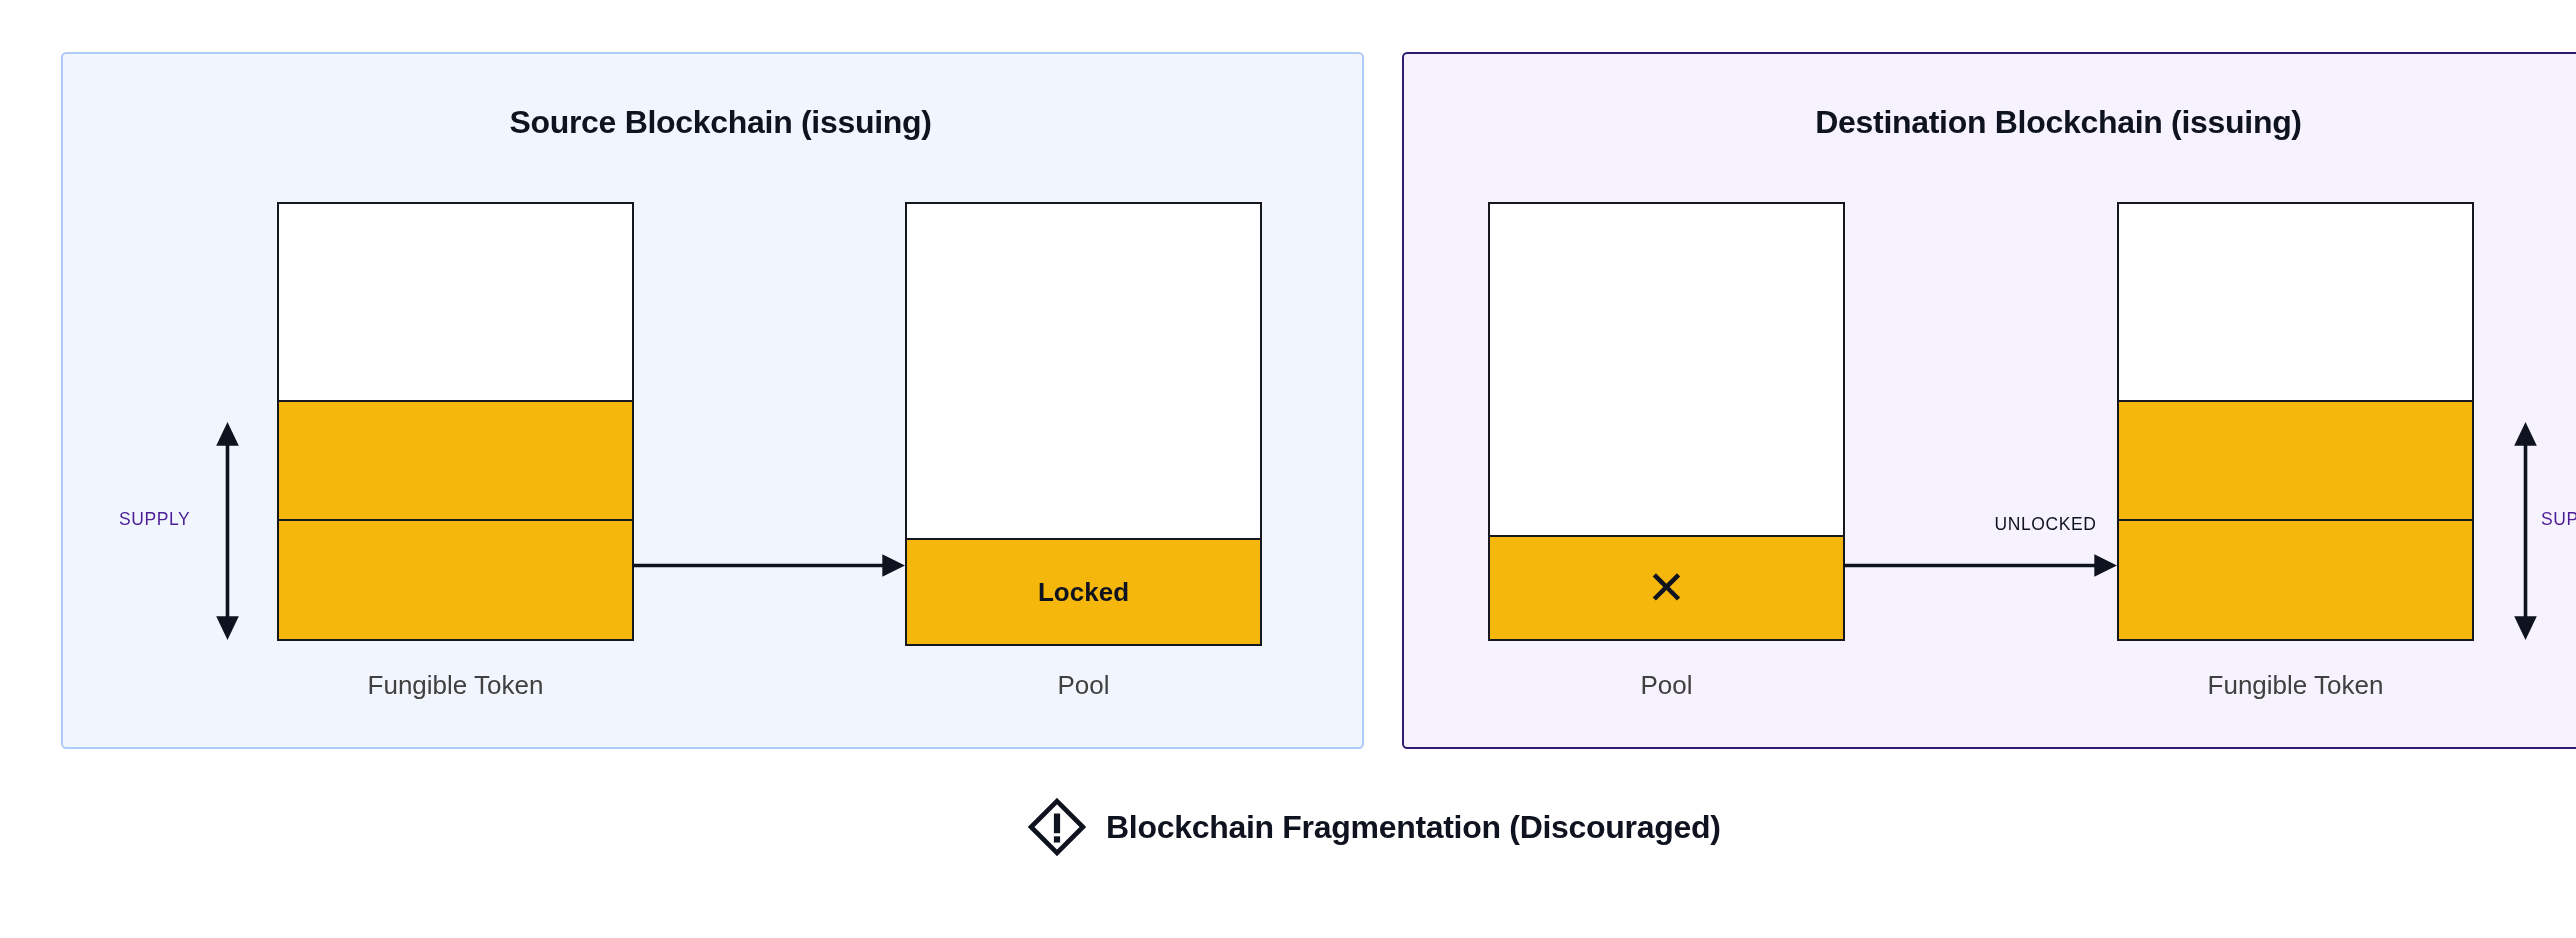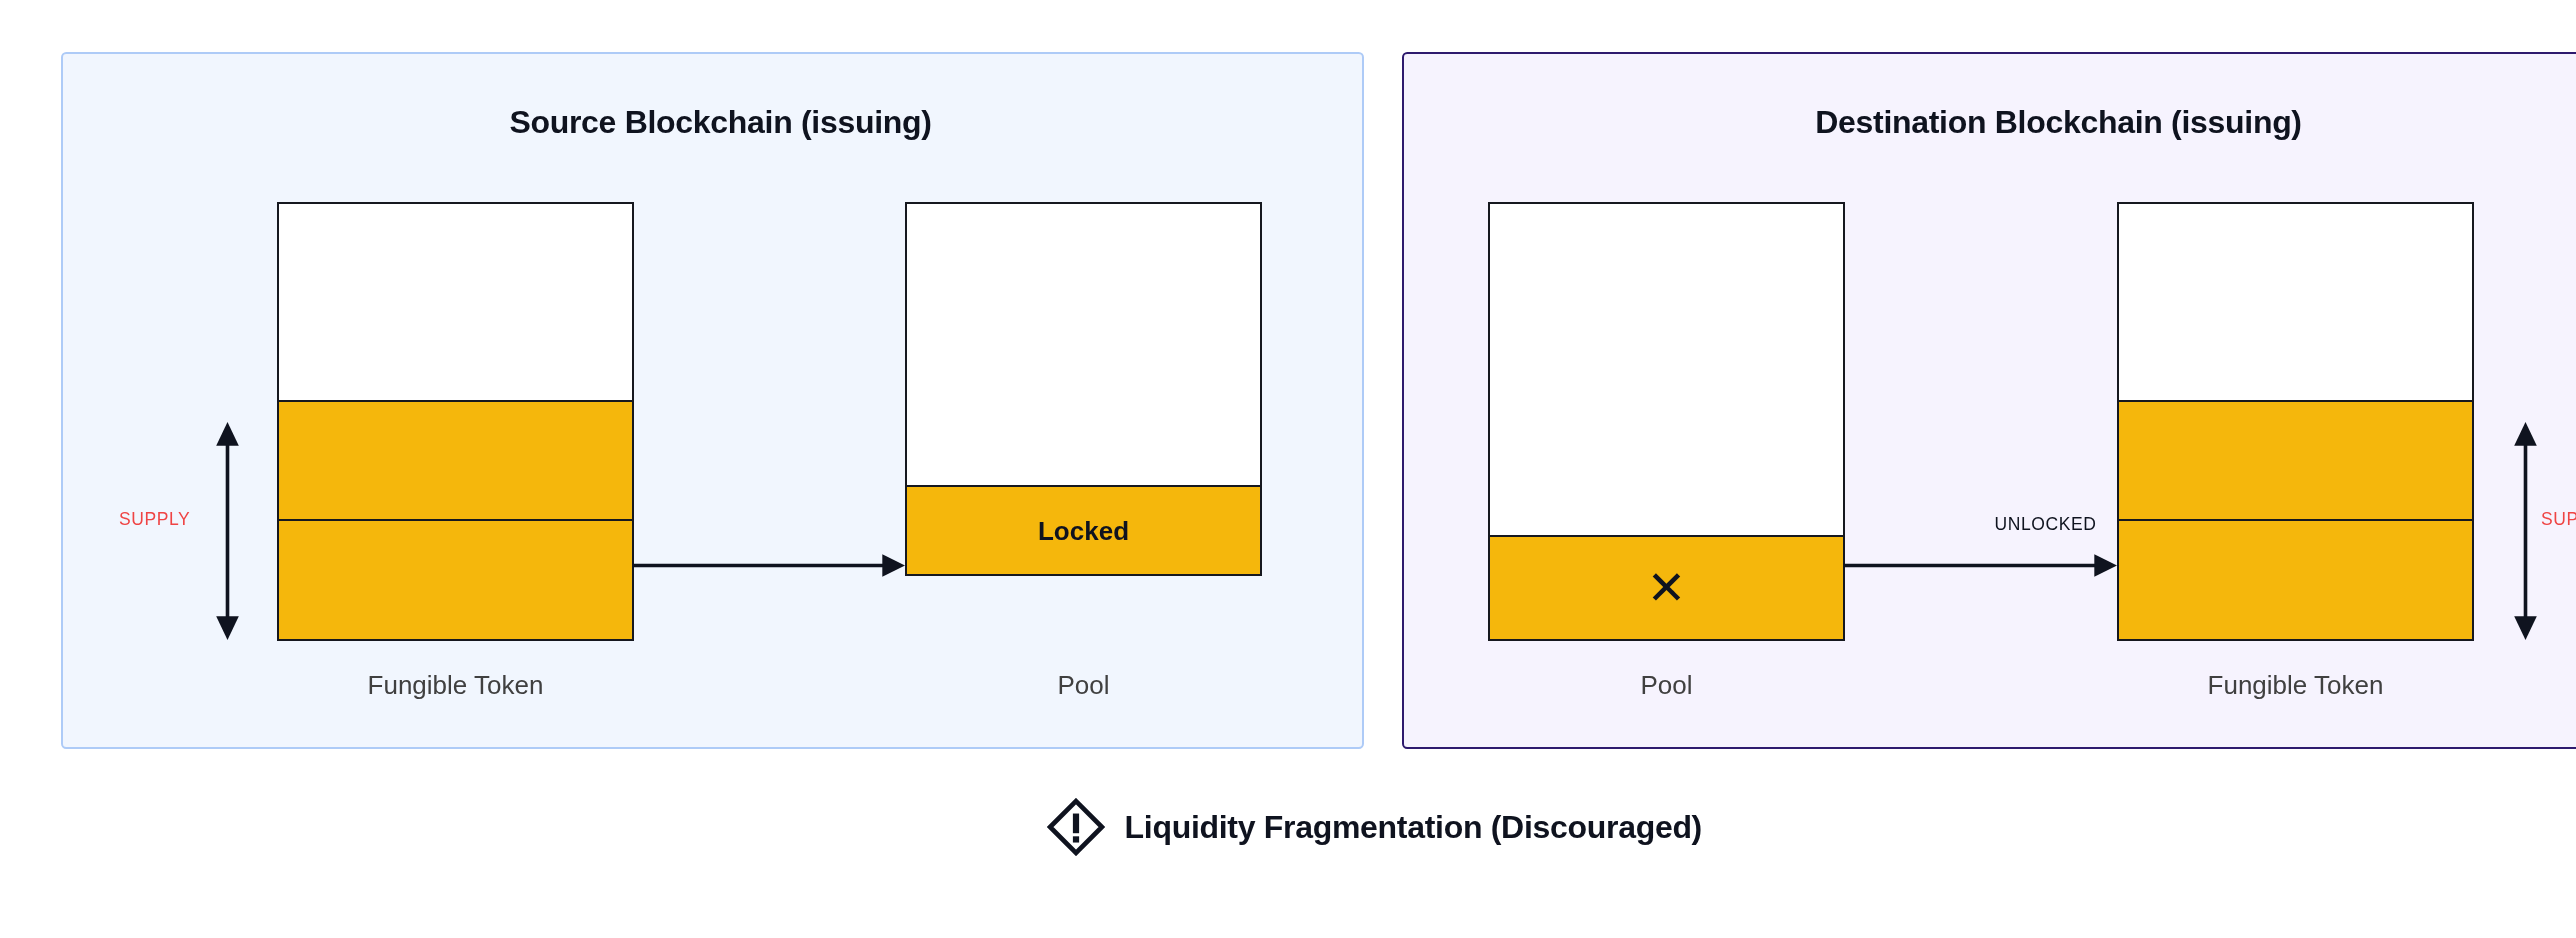--- a/index.html
+++ b/index.html
@@ -27,36 +27,36 @@
   .seg{box-sizing:border-box;width:100%;position:relative;}
   .seg-empty{background:#ffffff;}
   .seg-fill{background:#f5b70c;border-top:2.6px solid #16181f;}
   .seg-label{position:absolute;left:0;right:0;top:50%;transform:translateY(-50%);
     text-align:center;font-size:26px;font-weight:600;color:#0f131f;}
   .seg-x{position:absolute;left:0;right:0;top:50%;transform:translateY(-52%);
     text-align:center;font-size:47px;font-weight:800;line-height:1;color:#0f131f;}
 
   
   #bar-source-token{left:277px;top:202px;width:357px;height:439px;}
-  #bar-source-pool {left:905px;top:202px;width:357px;height:374px;}
+  #bar-source-pool {left:905px;top:202px;width:357px;height:444px;}
   #bar-dest-pool   {left:1488px;top:202px;width:357px;height:439px;}
   #bar-dest-token  {left:2117px;top:202px;width:357px;height:439px;}
 
   .bar-caption{position:absolute;width:357px;text-align:center;top:670px;
     font-size:26px;font-weight:400;color:#404040;}
   #cap-source-token{left:277px;}
   #cap-source-pool {left:905px;}
   #cap-dest-pool   {left:1488px;}
   #cap-dest-token  {left:2117px;}
 
   
   .supply{position:absolute;}
   .supply svg{display:block;}
   .supply-label{position:absolute;font-size:17.5px;letter-spacing:0.6px;
-    font-weight:400;color:#ef4444;white-space:nowrap;}
+    font-weight:400;color:#4c1d95;white-space:nowrap;}
   #supply-source{left:212px;top:422px;}
   #supply-source .supply-label{left:-93px;top:87px;}
   #supply-dest{left:2510px;top:422px;}
   #supply-dest .supply-label{left:31px;top:87px;}
 
   
   .flow{position:absolute;}
   .flow svg{display:block;}
   .flow-label{position:absolute;font-size:17.5px;letter-spacing:0.6px;
     font-weight:400;color:#0f131f;white-space:nowrap;text-align:center;}
@@ -156,17 +156,17 @@
     </svg>
     <span class="supply-label">SUPPLY</span>
   </div>
 
   <div id="footer-note">
     <svg id="warning-diamond-icon" width="58" height="58" viewBox="0 0 112 112">
       <polygon points="56,6 106,56 56,106 6,56" fill="none" stroke="#0f131f" stroke-width="9"></polygon>
       <rect x="50" y="30" width="12" height="38" fill="#0f131f"></rect>
       <rect x="50" y="74" width="12" height="12" fill="#0f131f"></rect>
     </svg>
-    <span class="note-text">Liquidity Fragmentation (Discouraged)</span>
+    <span class="note-text">Blockchain Fragmentation (Discouraged)</span>
   </div>
 
 </div>
 
 
 </body></html>

